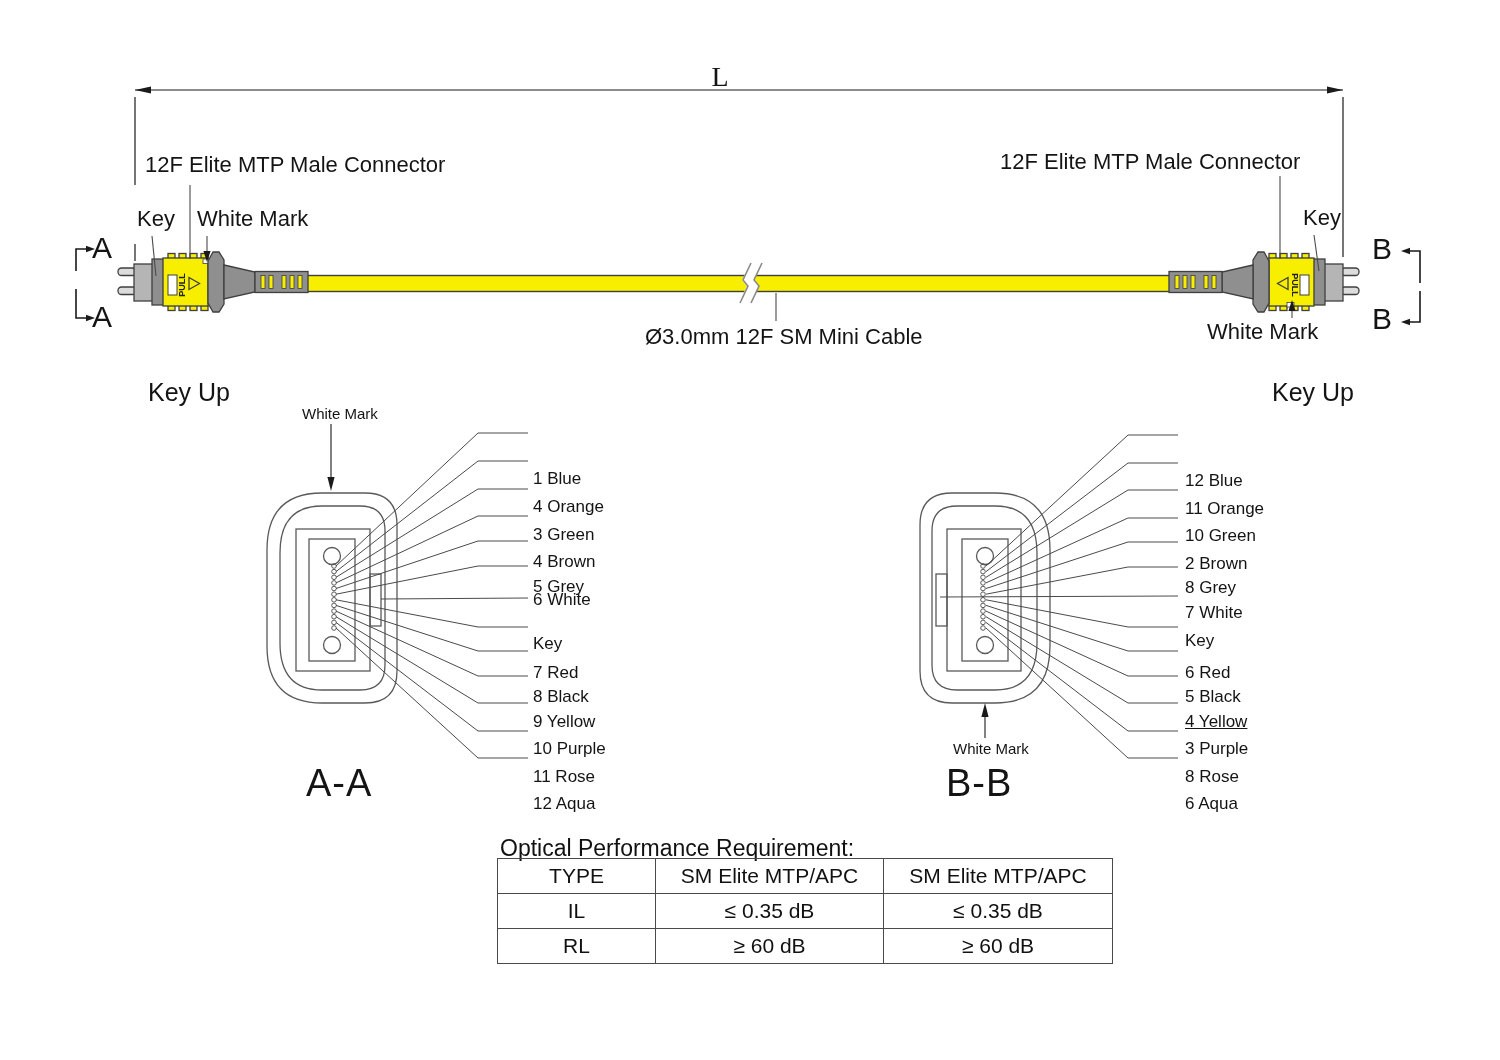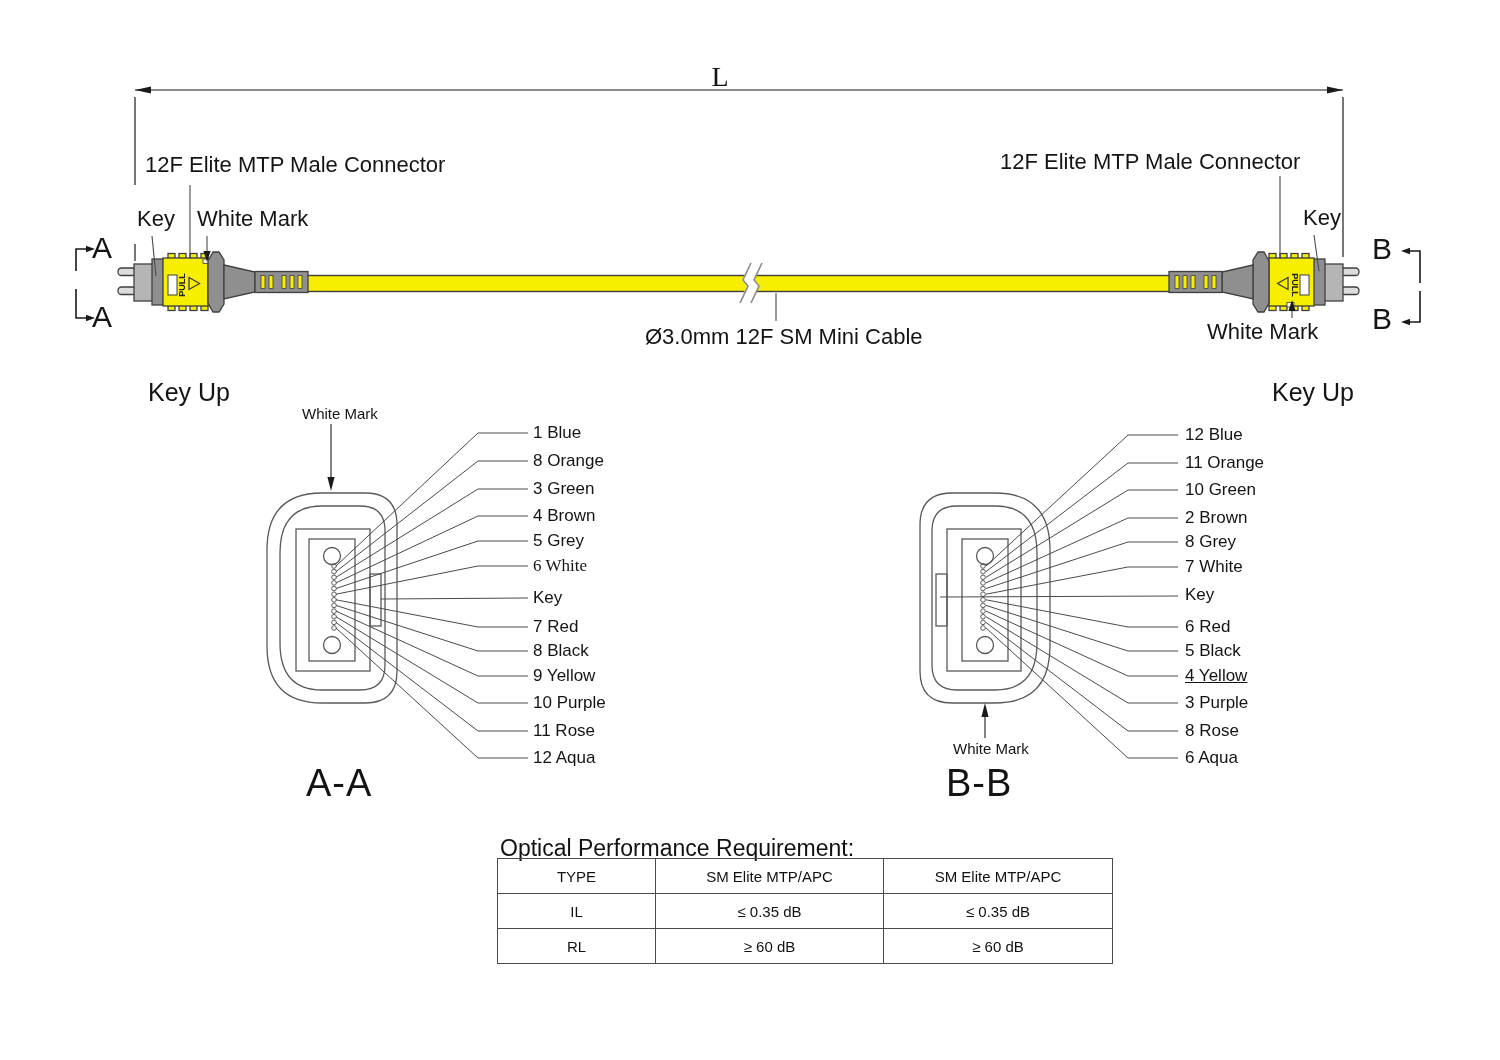--- a/index.html
+++ b/index.html
@@ -3,28 +3,28 @@
 <meta charset="utf-8">
 <style>
   html,body{margin:0;padding:0;background:#ffffff;}
   .canvas{position:relative;width:1500px;height:1060px;background:#ffffff;overflow:hidden;
           font-family:"Liberation Sans",sans-serif;color:#111;}
   svg{position:absolute;left:0;top:0;}
   .lbl{position:absolute;white-space:nowrap;color:#141414;}
   .f24{font-size:22px;}
   .f25{font-size:25px;}
   .f15{font-size:15px;}
-  .f17{font-size:17px;line-height:22px;}
+  .f17{font-size:17px;line-height:22px;margin-top:46px;}
   .f30{font-size:30px;}
   .caption{font-size:38px;letter-spacing:1px;}
   .dim-l{font-family:"Liberation Serif",serif;font-size:28px;}
   .perf-title{position:absolute;left:500px;top:835px;font-size:23px;}
   table.perf{position:absolute;left:497px;top:858px;border-collapse:collapse;table-layout:fixed;}
   table.perf td{border:1.6px solid #4a4a4a;text-align:center;vertical-align:middle;
-                font-size:15px;height:34px;padding:0;}
+                font-size:21px;height:34px;padding:0;}
 </style>
 </head>
 <body>
 
 <div class="canvas">
 
   <svg width="1500" height="1060" viewBox="0 0 1500 1060">
 
     <g stroke="#1a1a1a" stroke-width="1.2" fill="#1a1a1a">
       <line x1="135" y1="90" x2="1343" y2="90"></line>
@@ -233,25 +233,25 @@
   <div class="lbl f30" style="left:1372px;top:232px;">B</div>
   <div class="lbl f30" style="left:1372px;top:302px;">B</div>
 
   <div class="lbl f25" style="left:148px;top:378px;">Key Up</div>
   <div class="lbl f25" style="left:1272px;top:378px;">Key Up</div>
 
   <div class="lbl f15" style="left:302px;top:405px;">White Mark</div>
   <div class="lbl f15" style="left:953px;top:740px;">White Mark</div>
 
   <div class="lbl f17" style="left:533px;top:422px;">1 Blue</div>
-  <div class="lbl f17" style="left:533px;top:450px;">8 Orange</div>
+  <div class="lbl f17" style="left:533px;top:450px;">4 Orange</div>
   <div class="lbl f17" style="left:533px;top:478px;">3 Green</div>
   <div class="lbl f17" style="left:533px;top:505px;">4 Brown</div>
   <div class="lbl f17" style="left:533px;top:530px;">5 Grey</div>
-  <div class="lbl f17" style="left:533px;top:555px;font-family:Liberation Serif, serif;">6 White</div>
+  <div class="lbl f17" style="left:533px;top:543px;">6 White</div>
   <div class="lbl f17" style="left:533px;top:587px;">Key</div>
   <div class="lbl f17" style="left:533px;top:616px;">7 Red</div>
   <div class="lbl f17" style="left:533px;top:640px;">8 Black</div>
   <div class="lbl f17" style="left:533px;top:665px;">9 Yellow</div>
   <div class="lbl f17" style="left:533px;top:692px;">10 Purple</div>
   <div class="lbl f17" style="left:533px;top:720px;">11 Rose</div>
   <div class="lbl f17" style="left:533px;top:747px;">12 Aqua</div>
 
   <div class="lbl f17" style="left:1185px;top:424px;">12 Blue</div>
   <div class="lbl f17" style="left:1185px;top:452px;">11 Orange</div>

